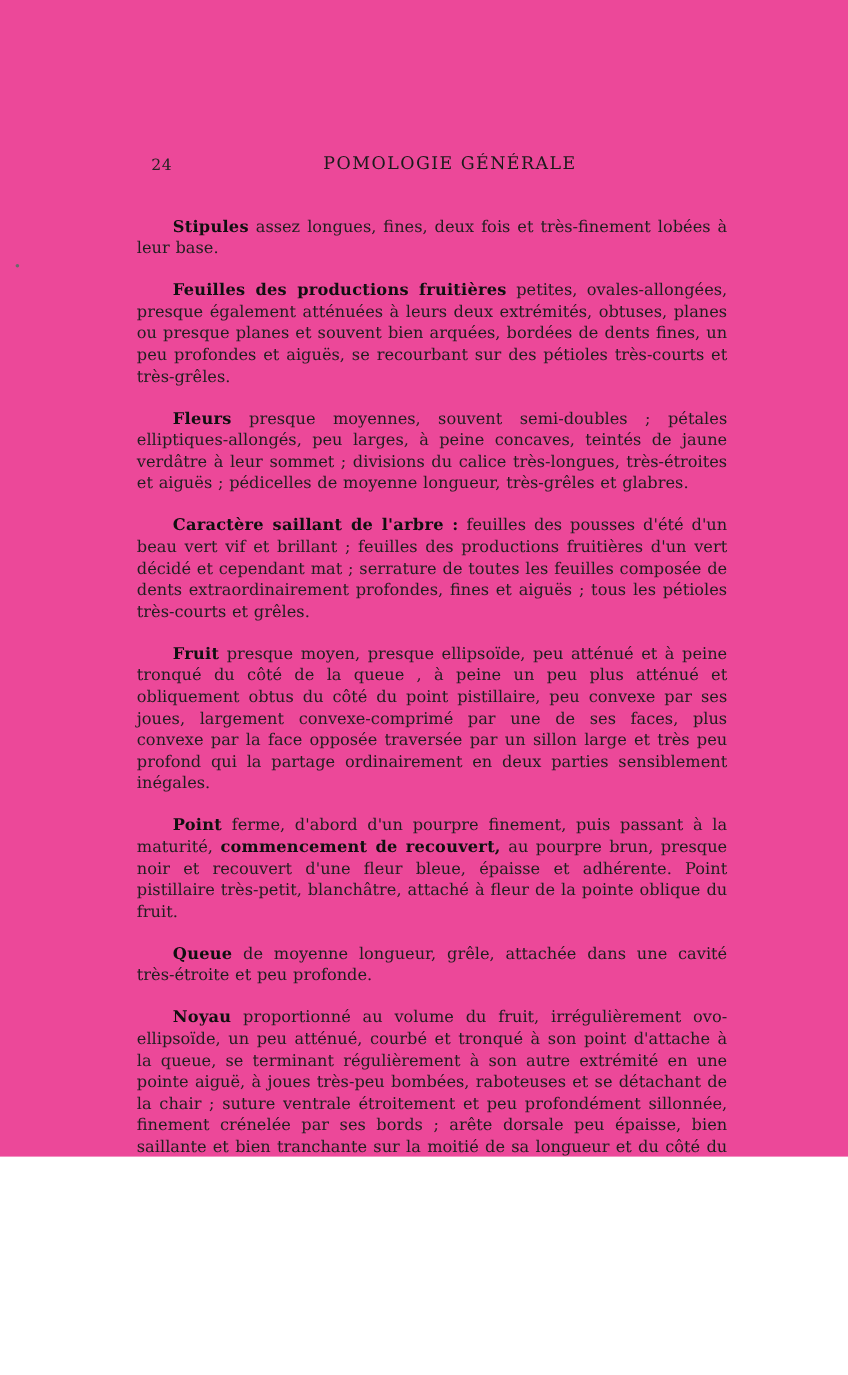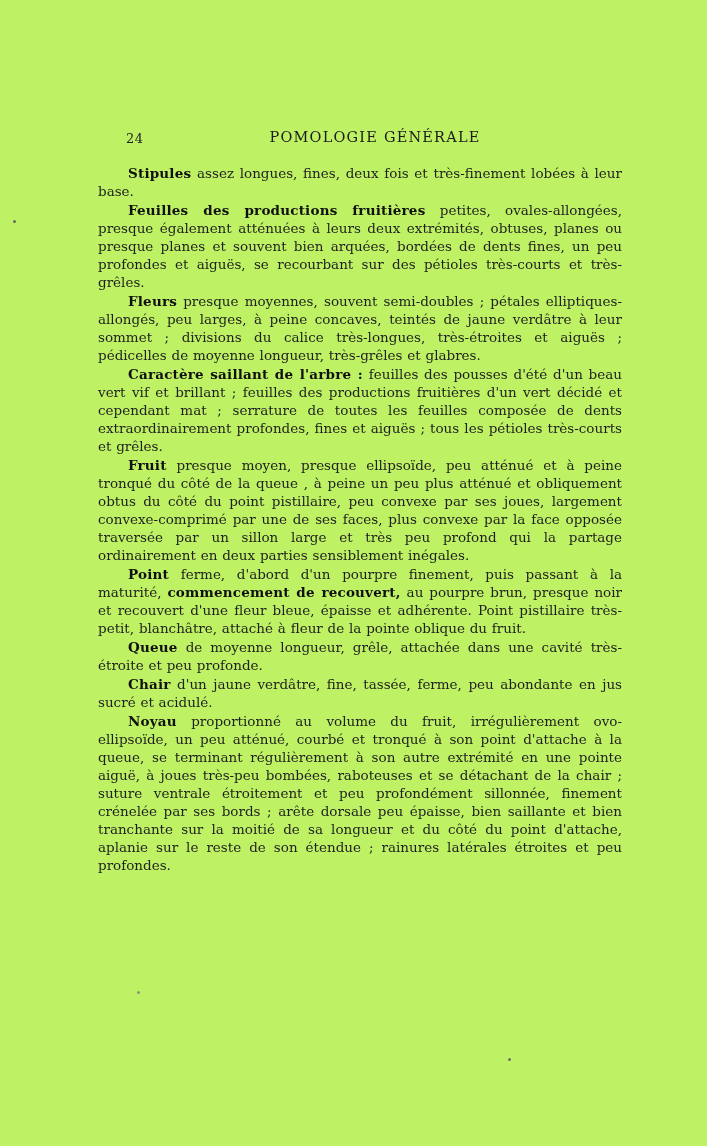--- a/index.html
+++ b/index.html
@@ -3,22 +3,22 @@
 <meta charset="utf-8">
 <style>
   html, body {
     margin: 0;
     padding: 0;
     background: #ffffff;
   }
   .page {
     position: relative;
     width: 707px;
-    height: 1146px;
-    background: #bef264;
+    height: 964px;
+    background: #ec4899;
     font-family: "DejaVu Serif", serif;
     color: #1f1f1f;
     overflow: hidden;
   }
   .pagenum {
     position: absolute;
     left: 126px;
     top: 131px;
     font-size: 13px;
     letter-spacing: 0.5px;
@@ -39,21 +39,21 @@
     position: absolute;
     left: 97px;
     top: 163px;
     width: 526px;
     font-size: 13.5px;
     line-height: 18px;
     text-align: justify;
     word-spacing: 0.5px;
   }
   .text-block p {
-    margin: 1px;
+    margin: 17px;
     text-indent: 30px;
   }
   .lead {
     font-weight: bold;
     color: #101010;
     letter-spacing: 0.2px;
   }
   .speck {
     position: absolute;
     border-radius: 50%;
@@ -80,21 +80,20 @@
     <p><b class="lead">Fleurs</b> <span>presque moyennes, souvent semi-doubles ; pétales elliptiques-allongés, peu larges, à peine concaves, teintés de jaune verdâtre à leur sommet ; divisions du calice très-longues, très-étroites et aiguës ; pédicelles de moyenne longueur, très-grêles et glabres.</span></p>
 
     <p><b class="lead">Caractère saillant de l'arbre :</b> <span>feuilles des pousses d'été d'un beau vert vif et brillant ; feuilles des productions fruitières d'un vert décidé et cependant mat ; serrature de toutes les feuilles composée de dents extraordinairement profondes, fines et aiguës ; tous les pétioles très-courts et grêles.</span></p>
 
     <p><b class="lead">Fruit</b> <span>presque moyen, presque ellipsoïde, peu atténué et à peine tronqué du côté de la queue , à peine un peu plus atténué et obliquement obtus du côté du point pistillaire, peu convexe par ses joues, largement convexe-comprimé par une de ses faces, plus convexe par la face opposée traversée par un sillon large et très peu profond qui la partage ordinairement en deux parties sensiblement inégales.</span></p>
 
     <p><b class="lead">Point</b> <span>ferme, d'abord d'un pourpre finement, puis passant à la maturité,</span> <b class="lead">commencement de recouvert,</b> <span>au pourpre brun, presque noir et recouvert d'une fleur bleue, épaisse et adhérente. Point pistillaire très-petit, blanchâtre, attaché à fleur de la pointe oblique du fruit.</span></p>
 
     <p><b class="lead">Queue</b> <span>de moyenne longueur, grêle, attachée dans une cavité très-étroite et peu profonde.</span></p>
 
-    <p><b class="lead">Chair</b> <span>d'un jaune verdâtre, fine, tassée, ferme, peu abondante en jus sucré et acidulé.</span></p>
 
     <p><b class="lead">Noyau</b> <span>proportionné au volume du fruit, irrégulièrement ovo-ellipsoïde, un peu atténué, courbé et tronqué à son point d'attache à la queue, se terminant régulièrement à son autre extrémité en une pointe aiguë, à joues très-peu bombées, raboteuses et se détachant de la chair ; suture ventrale étroitement et peu profondément sillonnée, finement crénelée par ses bords ; arête dorsale peu épaisse, bien saillante et bien tranchante sur la moitié de sa longueur et du côté du point d'attache, aplanie sur le reste de son étendue ; rainures latérales étroites et peu profondes.</span></p>
 
   </div>
 
   <span class="speck speck-a"></span>
   <span class="speck speck-b"></span>
   <span class="speck speck-c"></span>
 
 </div>

